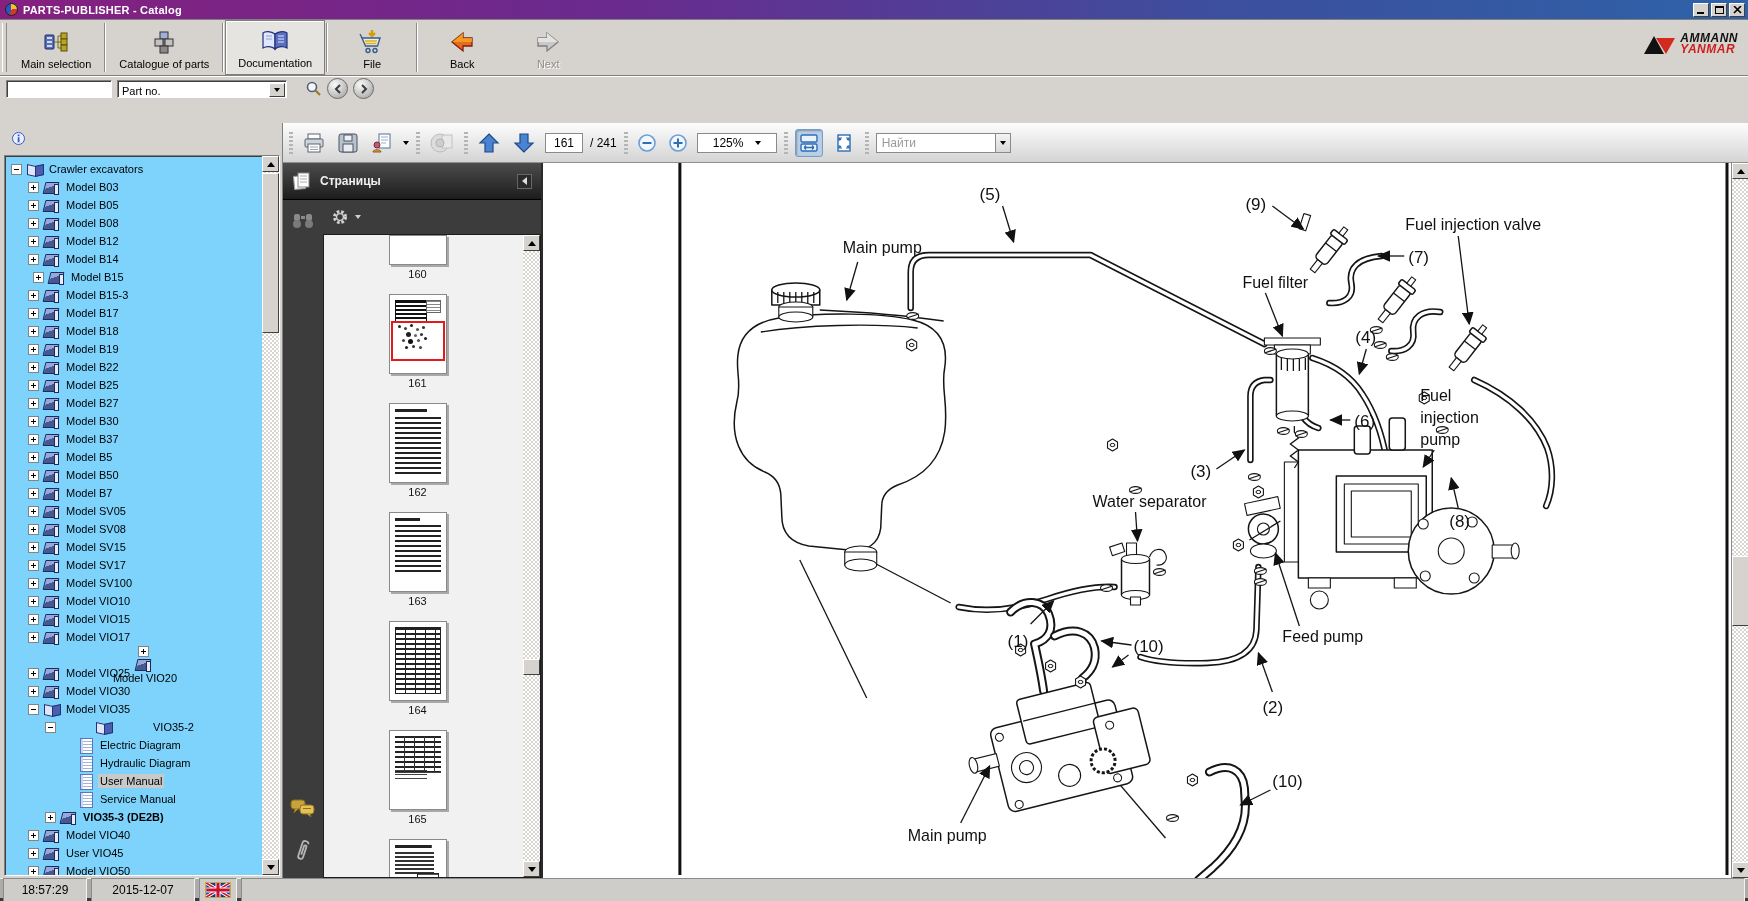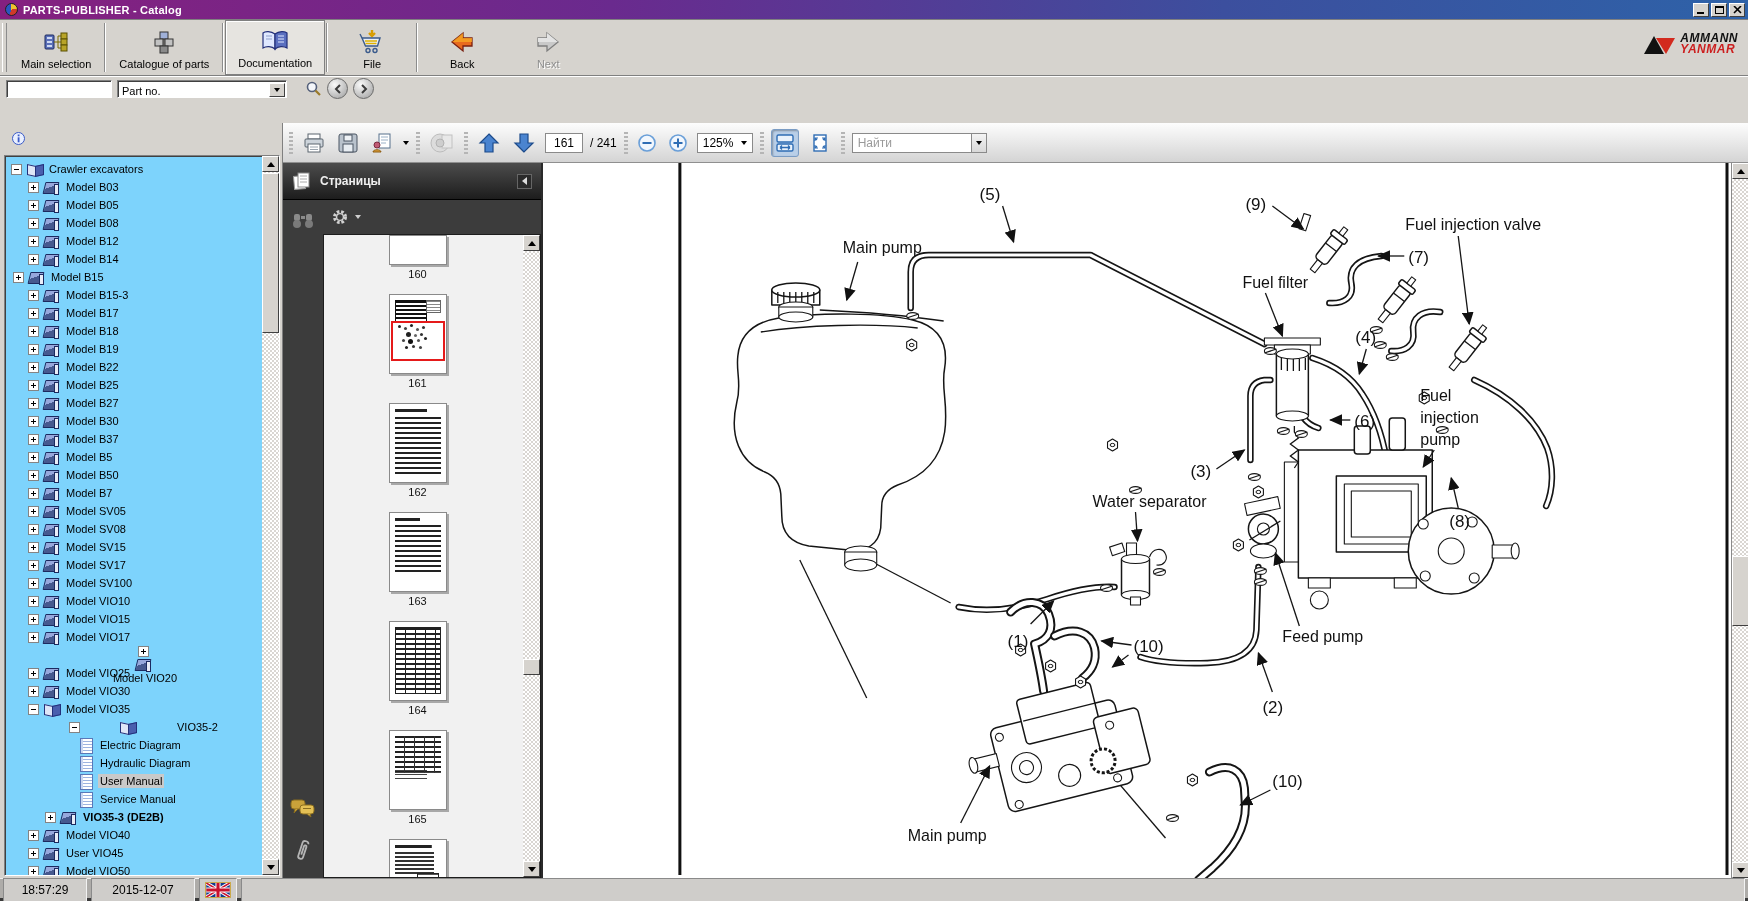--- a/index.html
+++ b/index.html
@@ -93,22 +93,22 @@
             border-color:#fff #404040 #404040 #fff;}
 
   
   .viewer{flex:1;display:flex;flex-direction:column;border-left:1px solid #808080;min-width:0;}
   .pdf-toolbar{height:40px;background:linear-gradient(#fdfdfd,#d4d4d4);border-bottom:1px solid #8f8f8f;
                display:flex;align-items:center;padding:0 6px;gap:7px;font-size:12px;}
   .grip{width:4px;height:22px;background:repeating-linear-gradient(180deg,#b5b5b5 0 2px,transparent 2px 4px);}
   .pbtn{display:flex;align-items:center;justify-content:center;height:28px;padding:0 2px;}
   .page-input{width:38px;height:20px;border:1px solid #8a8a8a;text-align:center;font-size:12px;
               background:#fff;outline:none;}
-  .zoom-box{width:56px;height:20px;border:1px solid #8a8a8a;background:#fff;display:flex;
-            align-items:center;padding:0 5px;gap:4px;}
+  .zoom-box{width:80px;height:20px;border:1px solid #8a8a8a;background:#fff;display:flex;
+            align-items:center;padding:0 15px;gap:4px;}
   .zoom-box .zv{flex:1;}
   .fit-btn{width:28px;height:28px;border-radius:3px;display:flex;align-items:center;justify-content:center;}
   .fit-btn.pressed{background:#b9cfe8;border:1px solid #7a9cc4;box-shadow:inset 1px 1px 2px rgba(0,0,0,.3);}
   .find-wrap{display:flex;align-items:center;}
   .find-input{width:120px;height:20px;border:1px solid #8a8a8a;background:#fff;font-size:12px;
               padding:0 5px;outline:none;}
   .find-input::placeholder{color:#9a9a9a;}
   .mini-dd{width:15px;height:20px;border:1px solid #8a8a8a;border-left:none;background:linear-gradient(#f4f4f4,#d8d8d8);
            display:flex;align-items:center;justify-content:center;}
 
@@ -361,21 +361,21 @@
             <div class="tree-row" style="padding-left: 23px;">
               <span class="expander plus"></span>
               <span class="t-icon book"></span>
               <span class="row-lbl">Model B12</span>
             </div>
             <div class="tree-row" style="padding-left: 23px;">
               <span class="expander plus"></span>
               <span class="t-icon book"></span>
               <span class="row-lbl">Model B14</span>
             </div>
-            <div class="tree-row" style="padding-left: 8px;">
+            <div class="tree-row" style="padding-left: 28px;">
               <span class="expander plus"></span>
               <span class="t-icon book"></span>
               <span class="row-lbl">Model B15</span>
             </div>
             <div class="tree-row" style="padding-left: 23px;">
               <span class="expander plus"></span>
               <span class="t-icon book"></span>
               <span class="row-lbl">Model B15-3</span>
             </div>
             <div class="tree-row" style="padding-left: 23px;">
@@ -486,21 +486,21 @@
             <div class="tree-row" style="padding-left: 23px;">
               <span class="expander plus"></span>
               <span class="t-icon book"></span>
               <span class="row-lbl">Model VIO30</span>
             </div>
             <div class="tree-row" style="padding-left: 23px;">
               <span class="expander minus"></span>
               <span class="t-icon bookopen"></span>
               <span class="row-lbl">Model VIO35</span>
             </div>
-            <div class="tree-row" style="padding-left: 64px; gap: 35px;">
+            <div class="tree-row" style="padding-left: 40px; gap: 35px;">
               <span class="expander minus"></span>
               <span class="t-icon bookopen"></span>
               <span class="row-lbl">VIO35-2</span>
             </div>
             <div class="tree-row" style="padding-left: 57px;">
               <span style="width: 15px; flex: 0 0 auto;"></span>
               <span class="t-icon doc"></span>
               <span class="row-lbl">Electric Diagram</span>
             </div>
             <div class="tree-row" style="padding-left: 57px;">

